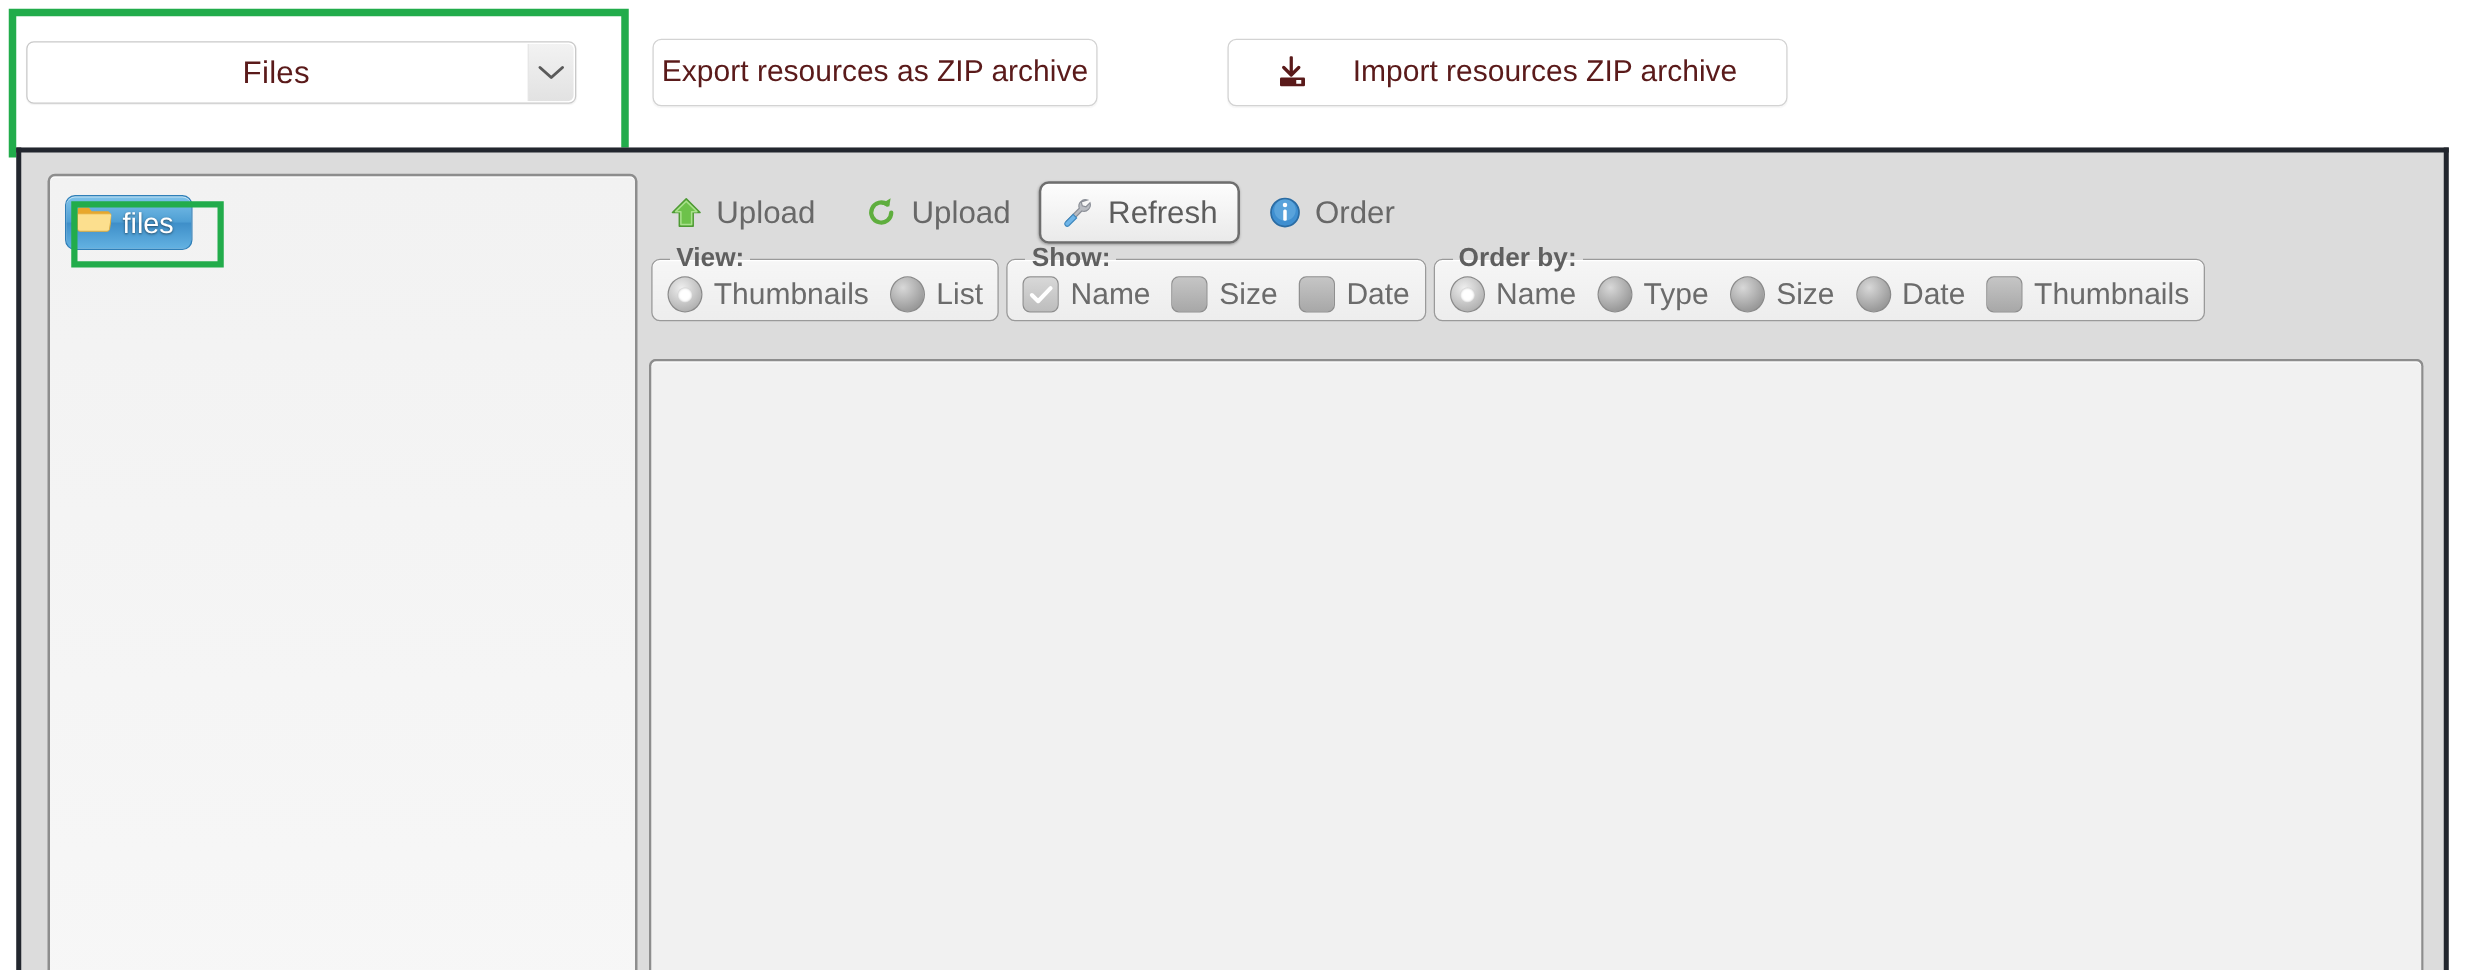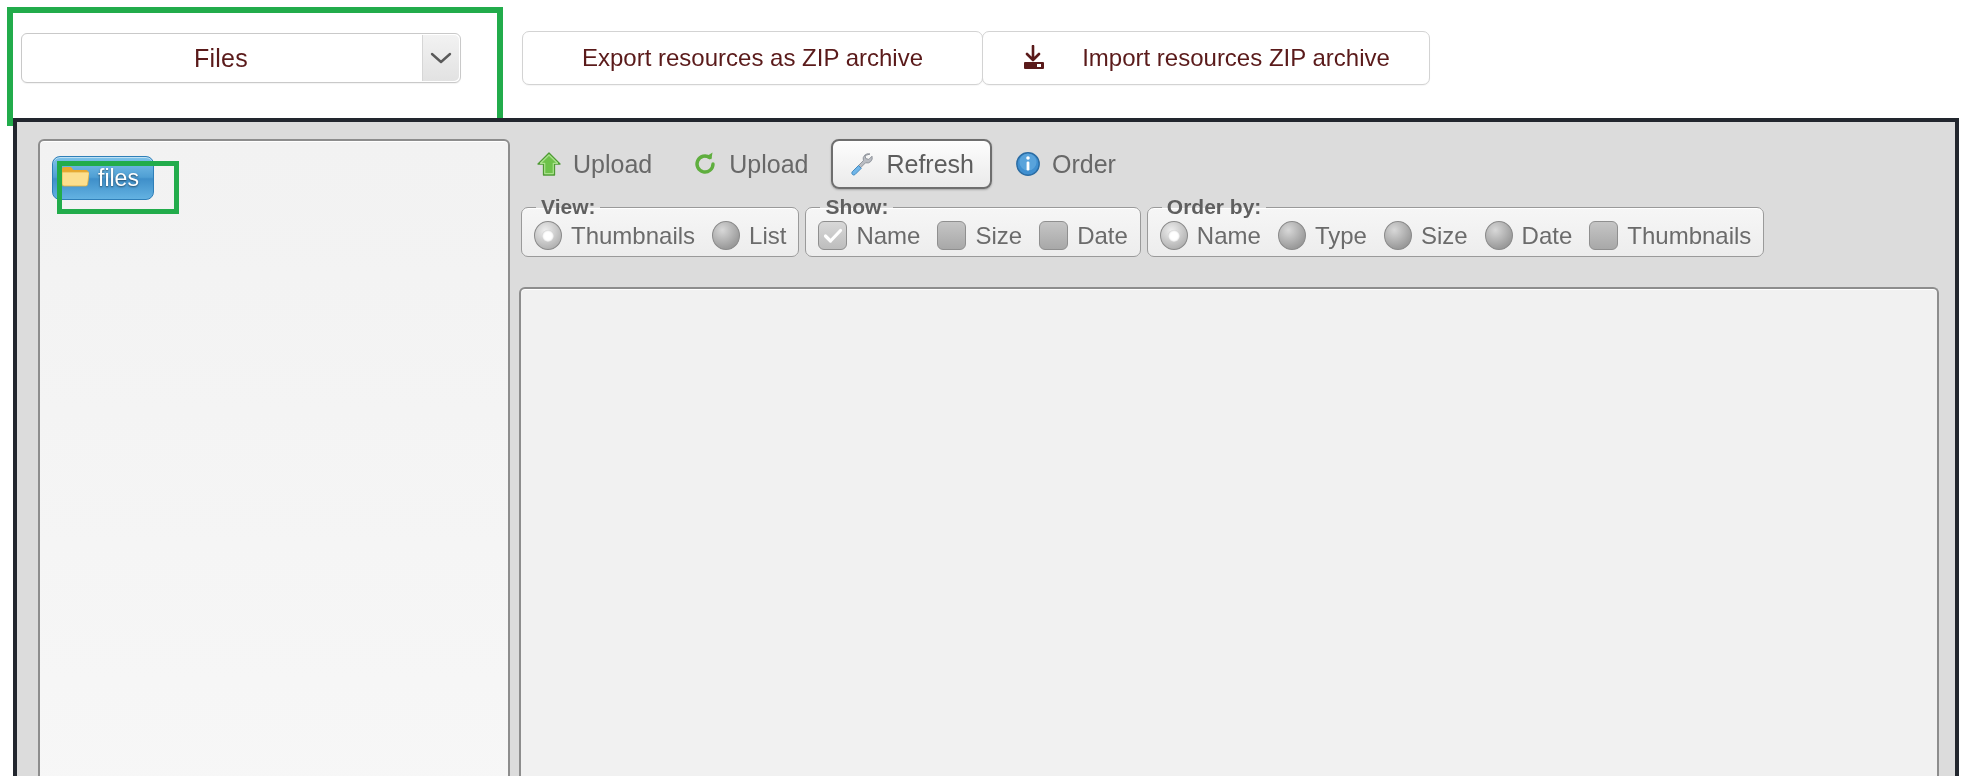--- a/index.html
+++ b/index.html
@@ -89,21 +89,21 @@
     background: #ffffff;
     color: #5a1a1a;
     font-size: 24px;
     display: flex;
     align-items: center;
     justify-content: center;
     gap: 10px;
     cursor: pointer;
     box-shadow: 0 1px 1px rgba(0,0,0,0.04);
   }
-  #btn-export { left: 522px; width: 461px; }
+  #btn-export { left: 522px; width: 356px; }
   #btn-import { left: 982px; width: 448px; gap: 36px; }
   .import-icon { display: inline-flex; align-items: center; }
 
   
   .app-frame {
     position: absolute;
     left: 13px; top: 118px;
     width: 1946px; height: 700px;
     background: #dcdcdc;
     border: 4px solid #22262e;
@@ -148,21 +148,21 @@
     position: absolute;
     left: 502px; top: 17px;
     width: 1422px; height: 683px;
   }
 
   .toolbar {
     position: absolute;
     left: 0; top: 0;
     height: 56px;
     display: flex;
-    align-items: flex-start;
+    align-items: flex-end;
     gap: 0px;
   }
   .tb-btn {
     display: flex;
     align-items: center;
     gap: 11px;
     height: 50px;
     padding: 0 16px;
     margin-right: 6px;
     border: 1px solid transparent;

